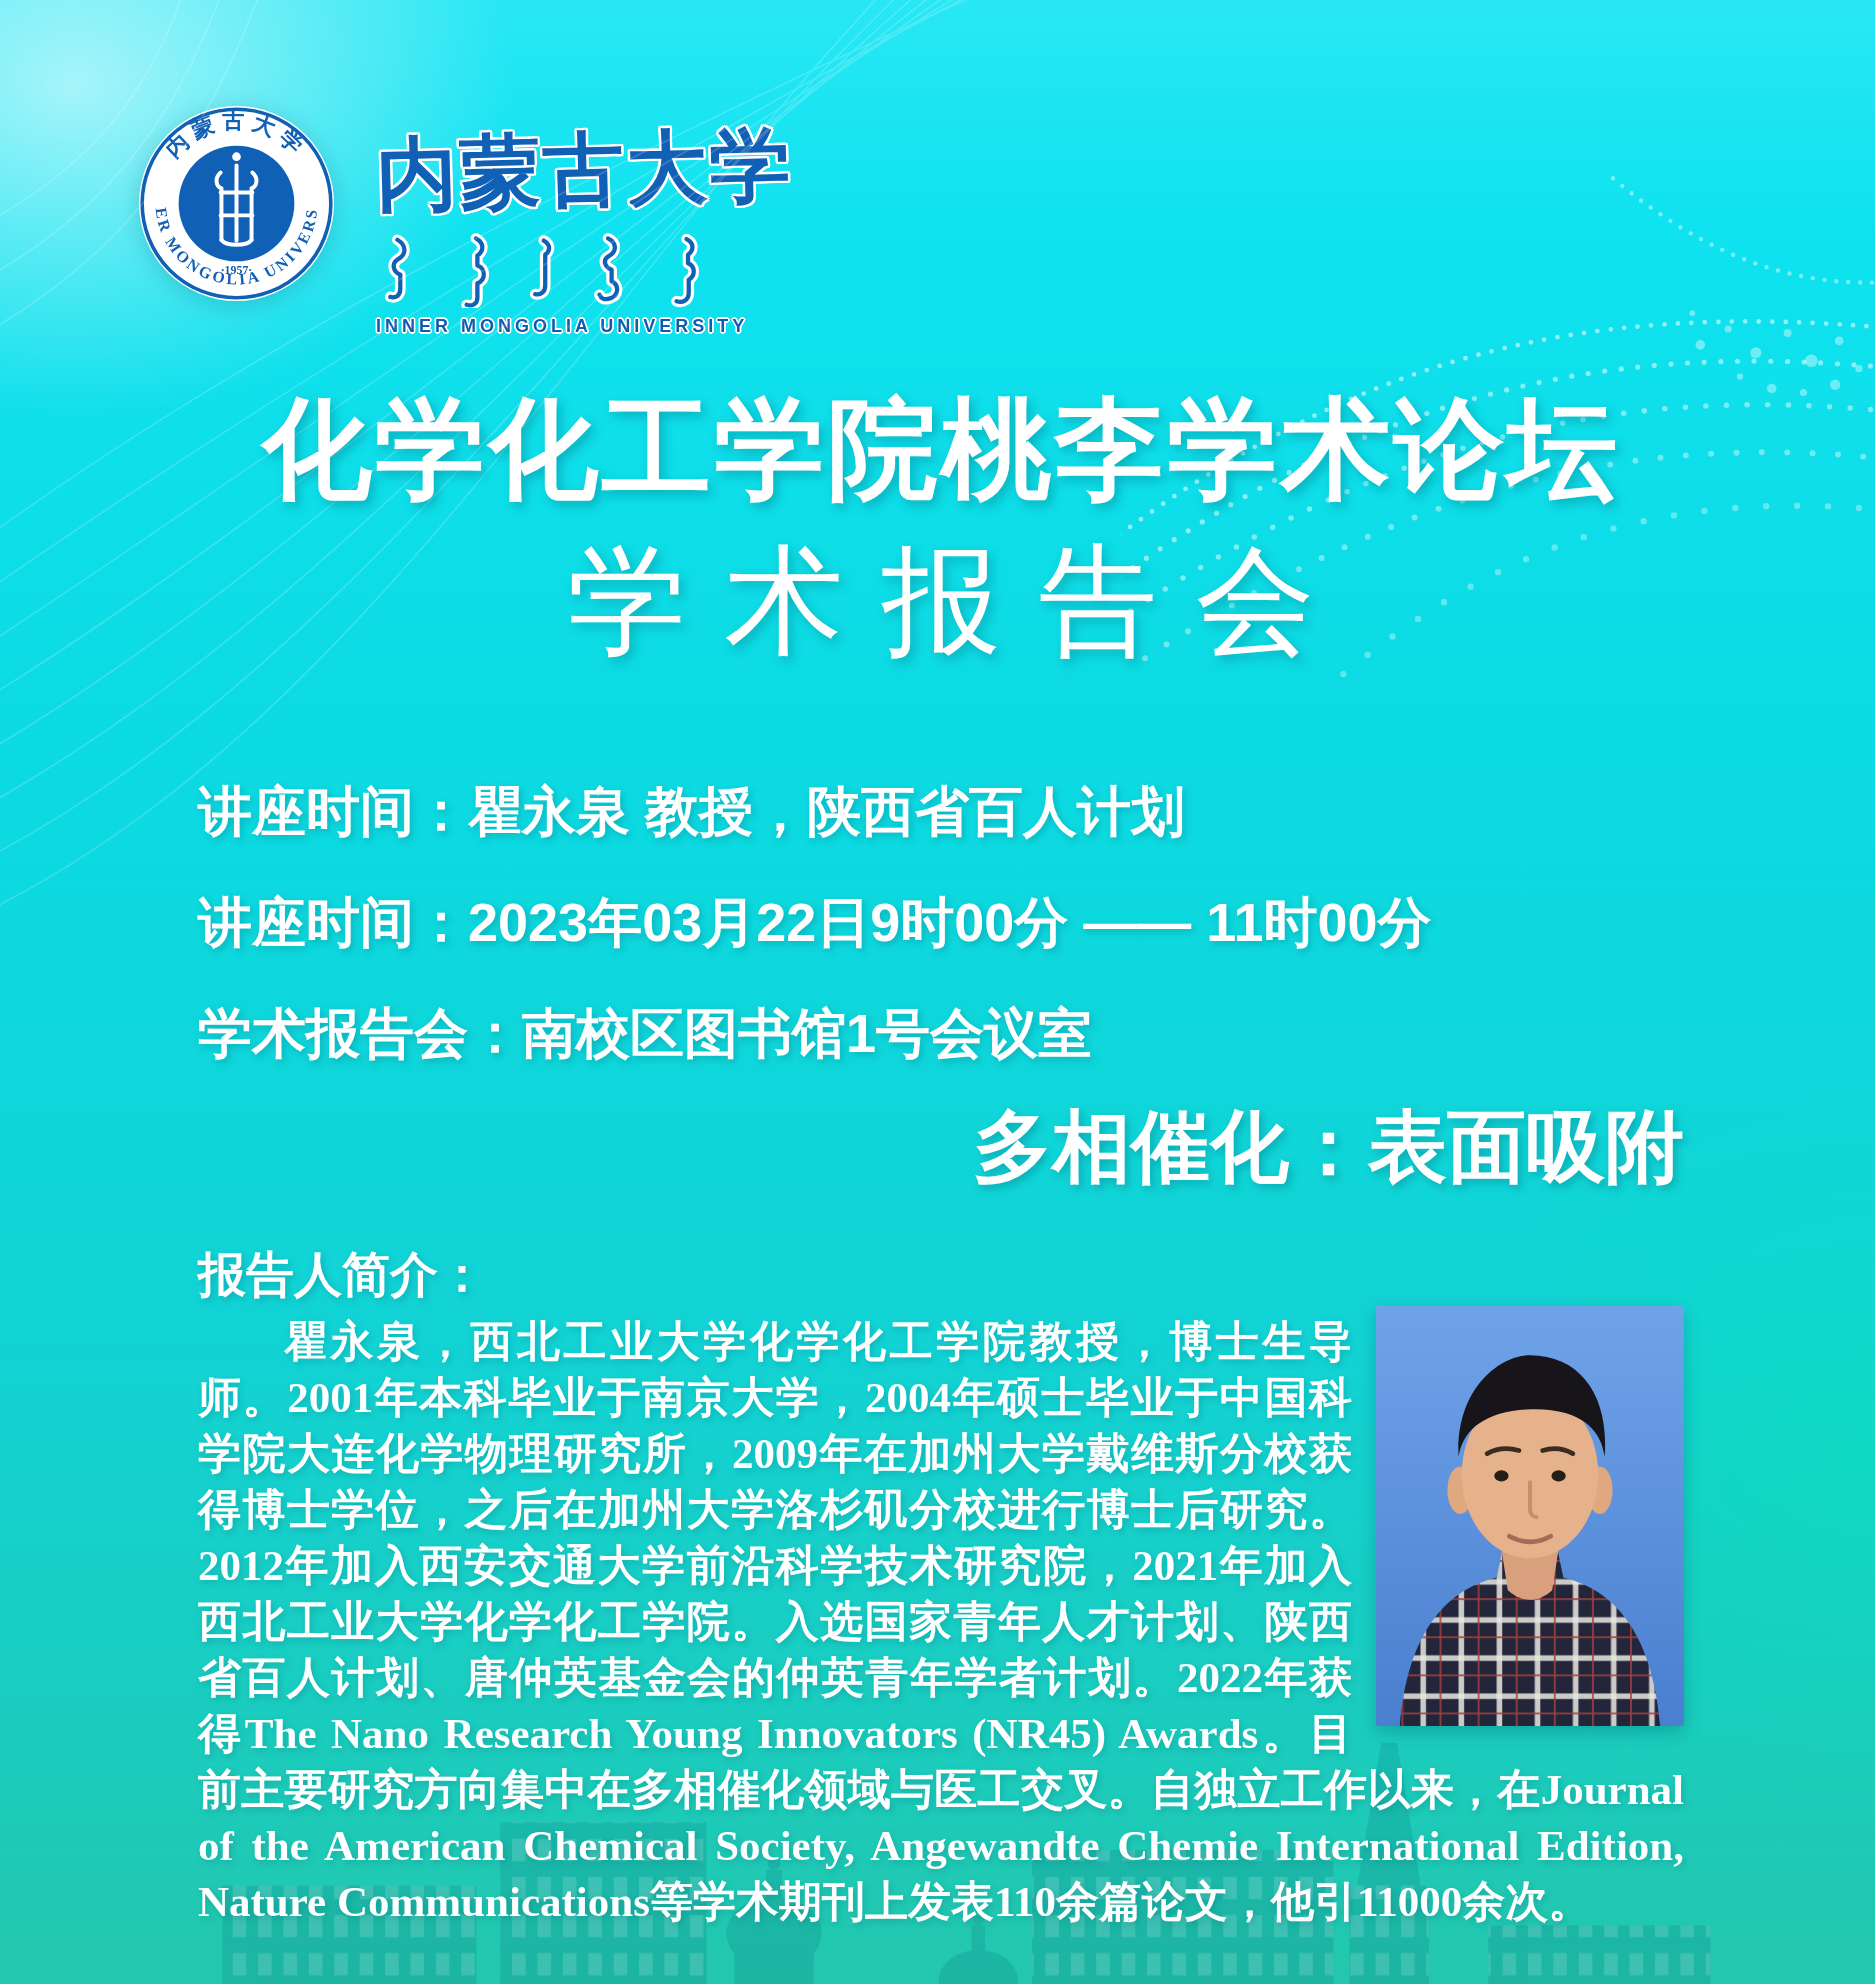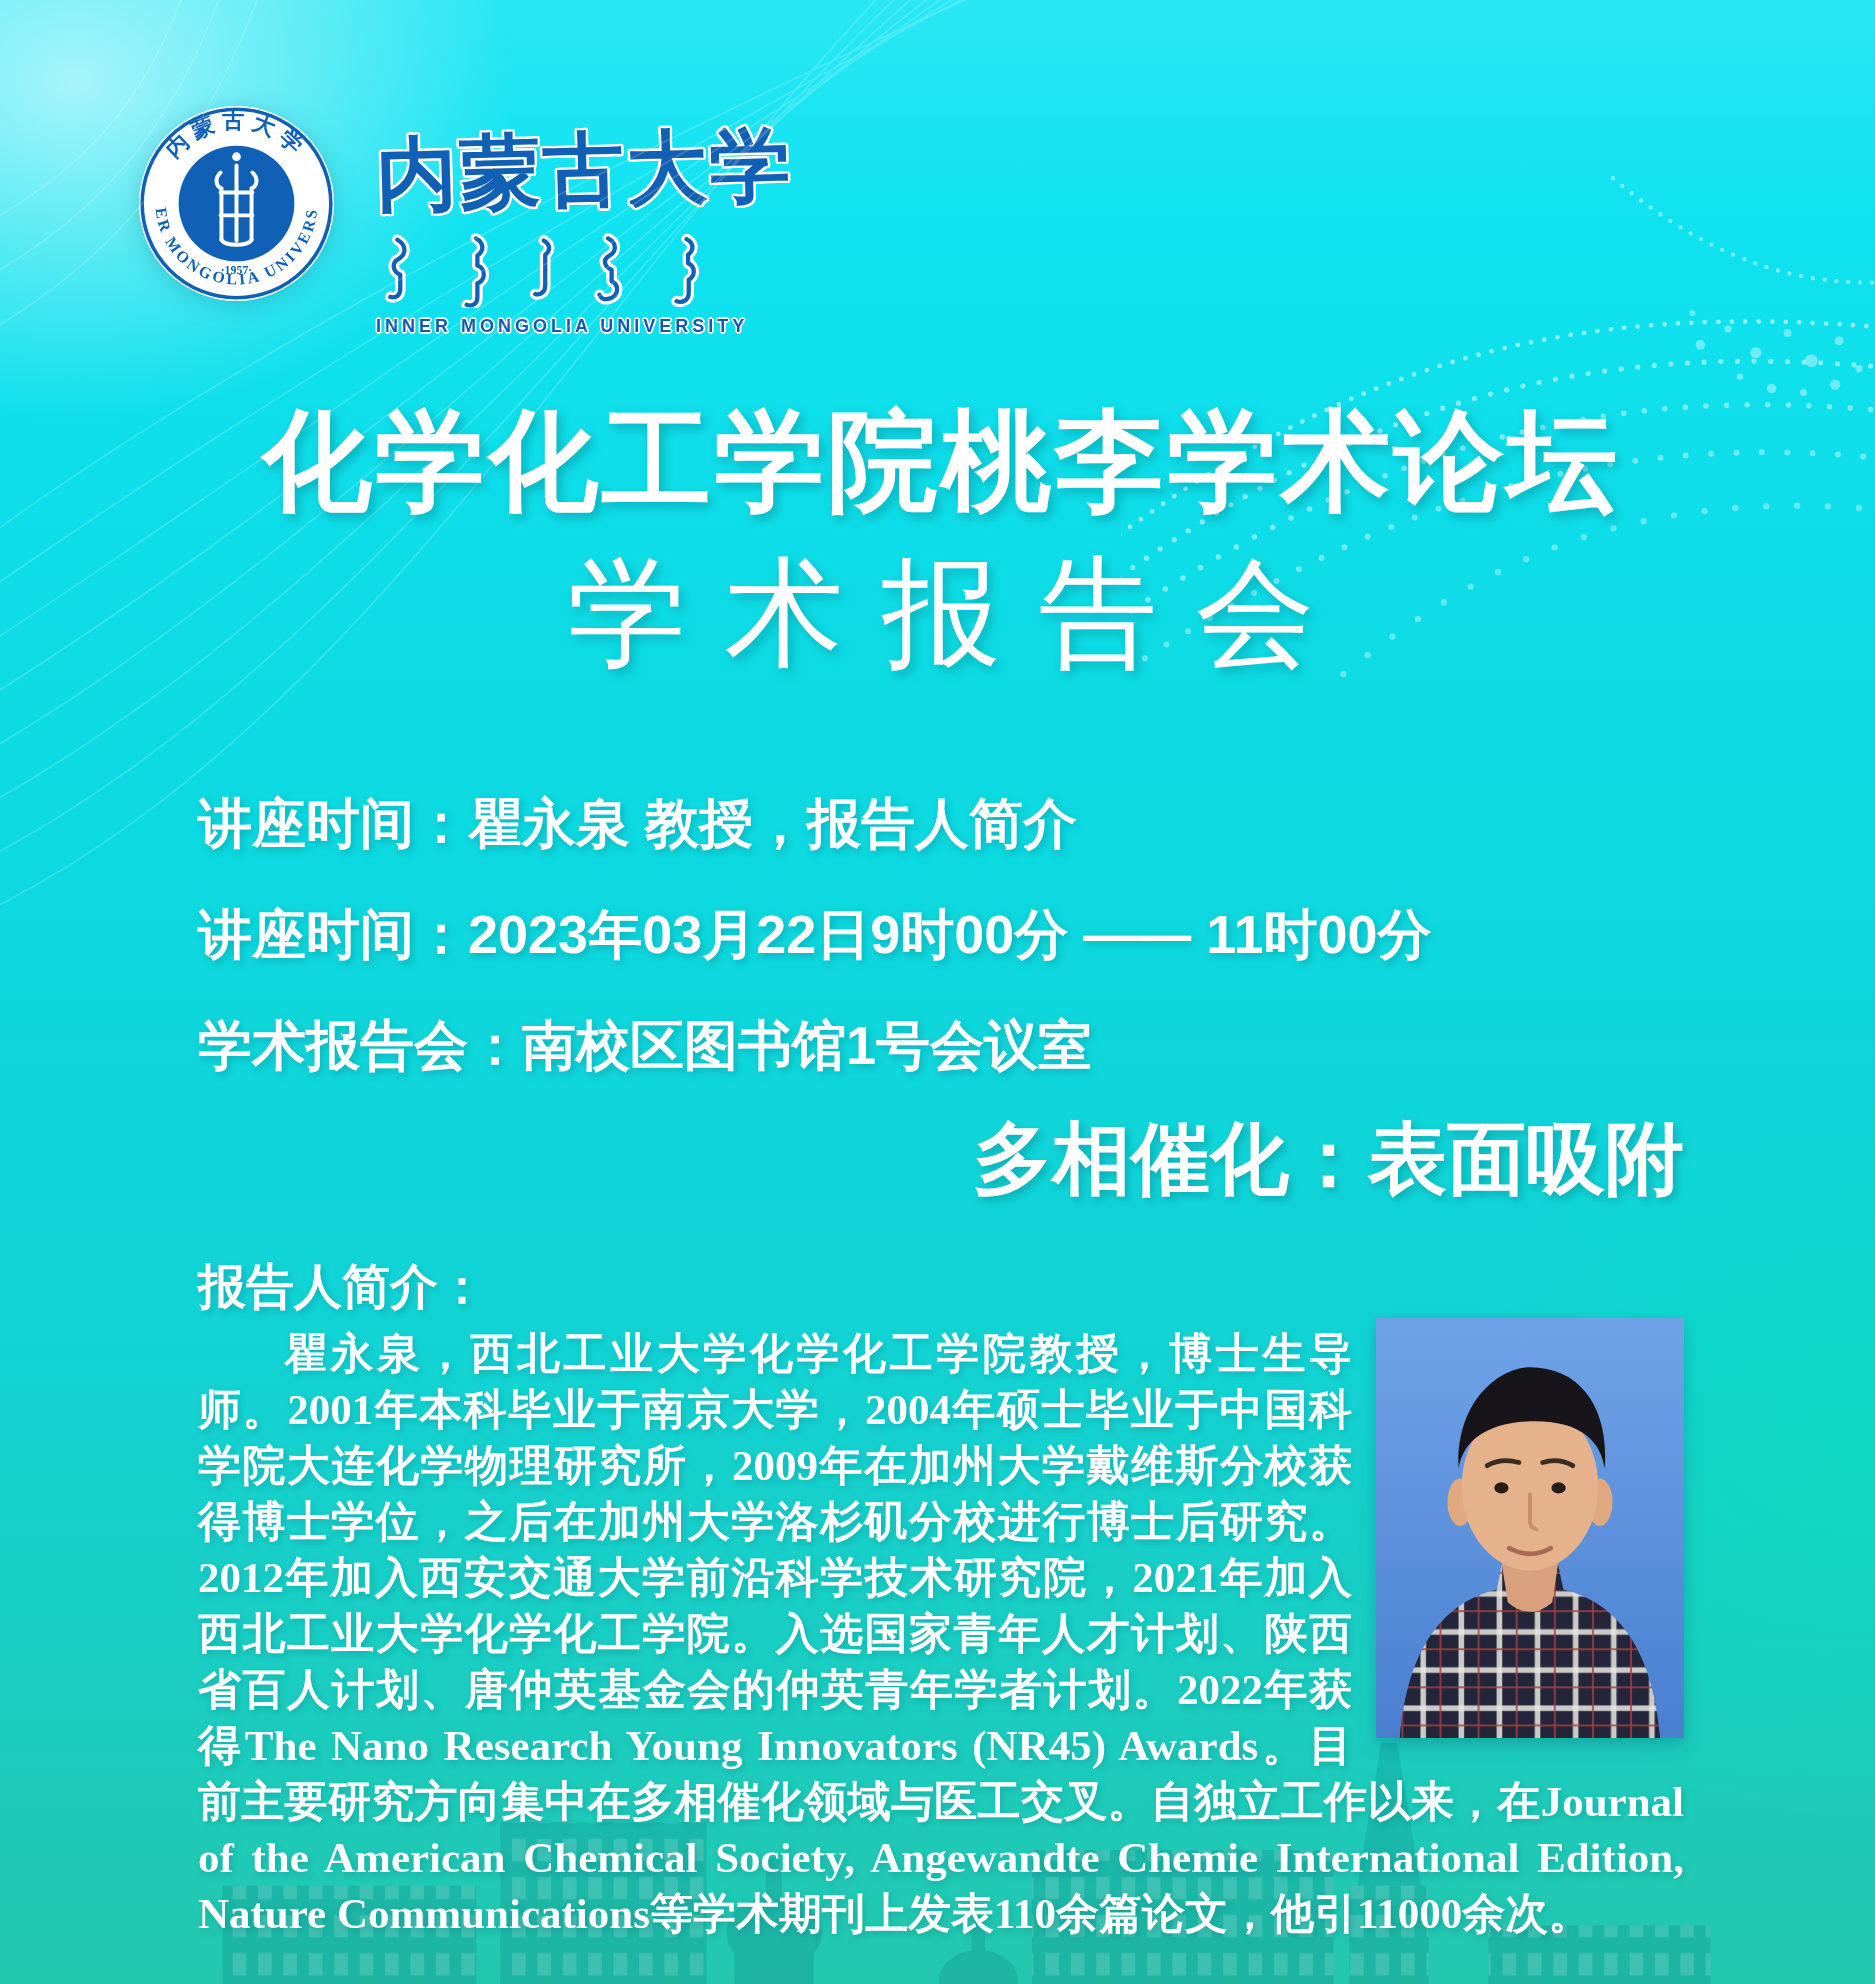--- a/index.html
+++ b/index.html
@@ -23,21 +23,21 @@
   }
   .mongolian{display:block; margin-top:7.1px;}
   .mongolian .halo{fill:none; stroke:#ffffff; stroke-width:30; stroke-linecap:round; stroke-linejoin:round;}
   .mongolian .ink{fill:none; stroke:#1060b5; stroke-width:12; stroke-linecap:round; stroke-linejoin:round;}
   .en-name{
     margin-top:8px; font-size:18px; font-weight:bold; letter-spacing:4px; color:#0f5cb0;
     text-shadow:-1.6px 0 0 #fff,1.6px 0 0 #fff,0 -1.6px 0 #fff,0 1.6px 0 #fff,-1.2px -1.2px 0 #fff,1.2px 1.2px 0 #fff,-1.2px 1.2px 0 #fff,1.2px -1.2px 0 #fff;
   }
   
   .content{position:relative; z-index:2; padding:387px 191px 0 198px;}
-  .title1{margin:12px; text-align:center; font-size:110px; line-height:1.12; font-weight:900; letter-spacing:3.2px;
+  .title1{margin:0; text-align:center; font-size:110px; line-height:1.12; font-weight:900; letter-spacing:3.2px;
           text-shadow:4px 4.8px 10.3px rgba(0,110,125,.40);}
   .title2{margin:26px 0 0 0; text-align:center; font-size:119px; line-height:1.10; font-weight:400;
           letter-spacing:38px; text-indent:38px; text-shadow:4px 4.8px 10.3px rgba(0,110,125,.40);}
   .info{margin-top:89px;}
   .info-row{font-size:54px; line-height:111px; font-weight:900; white-space:nowrap;
             text-shadow:2.4px 3.2px 7.1px rgba(0,110,125,.35);}
   .topic{margin-top:12px; text-align:right; font-size:79px; line-height:91px; font-weight:900;
          text-shadow:3.2px 4px 8.7px rgba(0,110,125,.40);}
   .sec-heading{margin:0; font-size:48px; line-height:58px; font-weight:900;
                text-shadow:2.4px 3.2px 7.1px rgba(0,110,125,.35);}
@@ -174,21 +174,21 @@
     </svg>
     <div class="en-name">INNER  MONGOLIA  UNIVERSITY</div>
   </div>
 
   <div class="content">
     <h1 class="title1">化学化工学院桃李学术论坛</h1>
     <h2 class="title2">学术报告会</h2>
 
     <div class="info">
       <div class="info-row">
-        <span>讲座时间：</span><span>瞿永泉 教授，报告人简介</span>
+        <span>讲座时间：</span><span>瞿永泉 教授，陕西省百人计划</span>
       </div>
       <div class="info-row">
         <span>讲座时间：</span><span>2023年03月22日9时00分 —— 11时00分</span>
       </div>
       <div class="info-row">
         <span>学术报告会：</span><span>南校区图书馆1号会议室</span>
       </div>
     </div>
 
     <div class="topic">多相催化：表面吸附</div>

